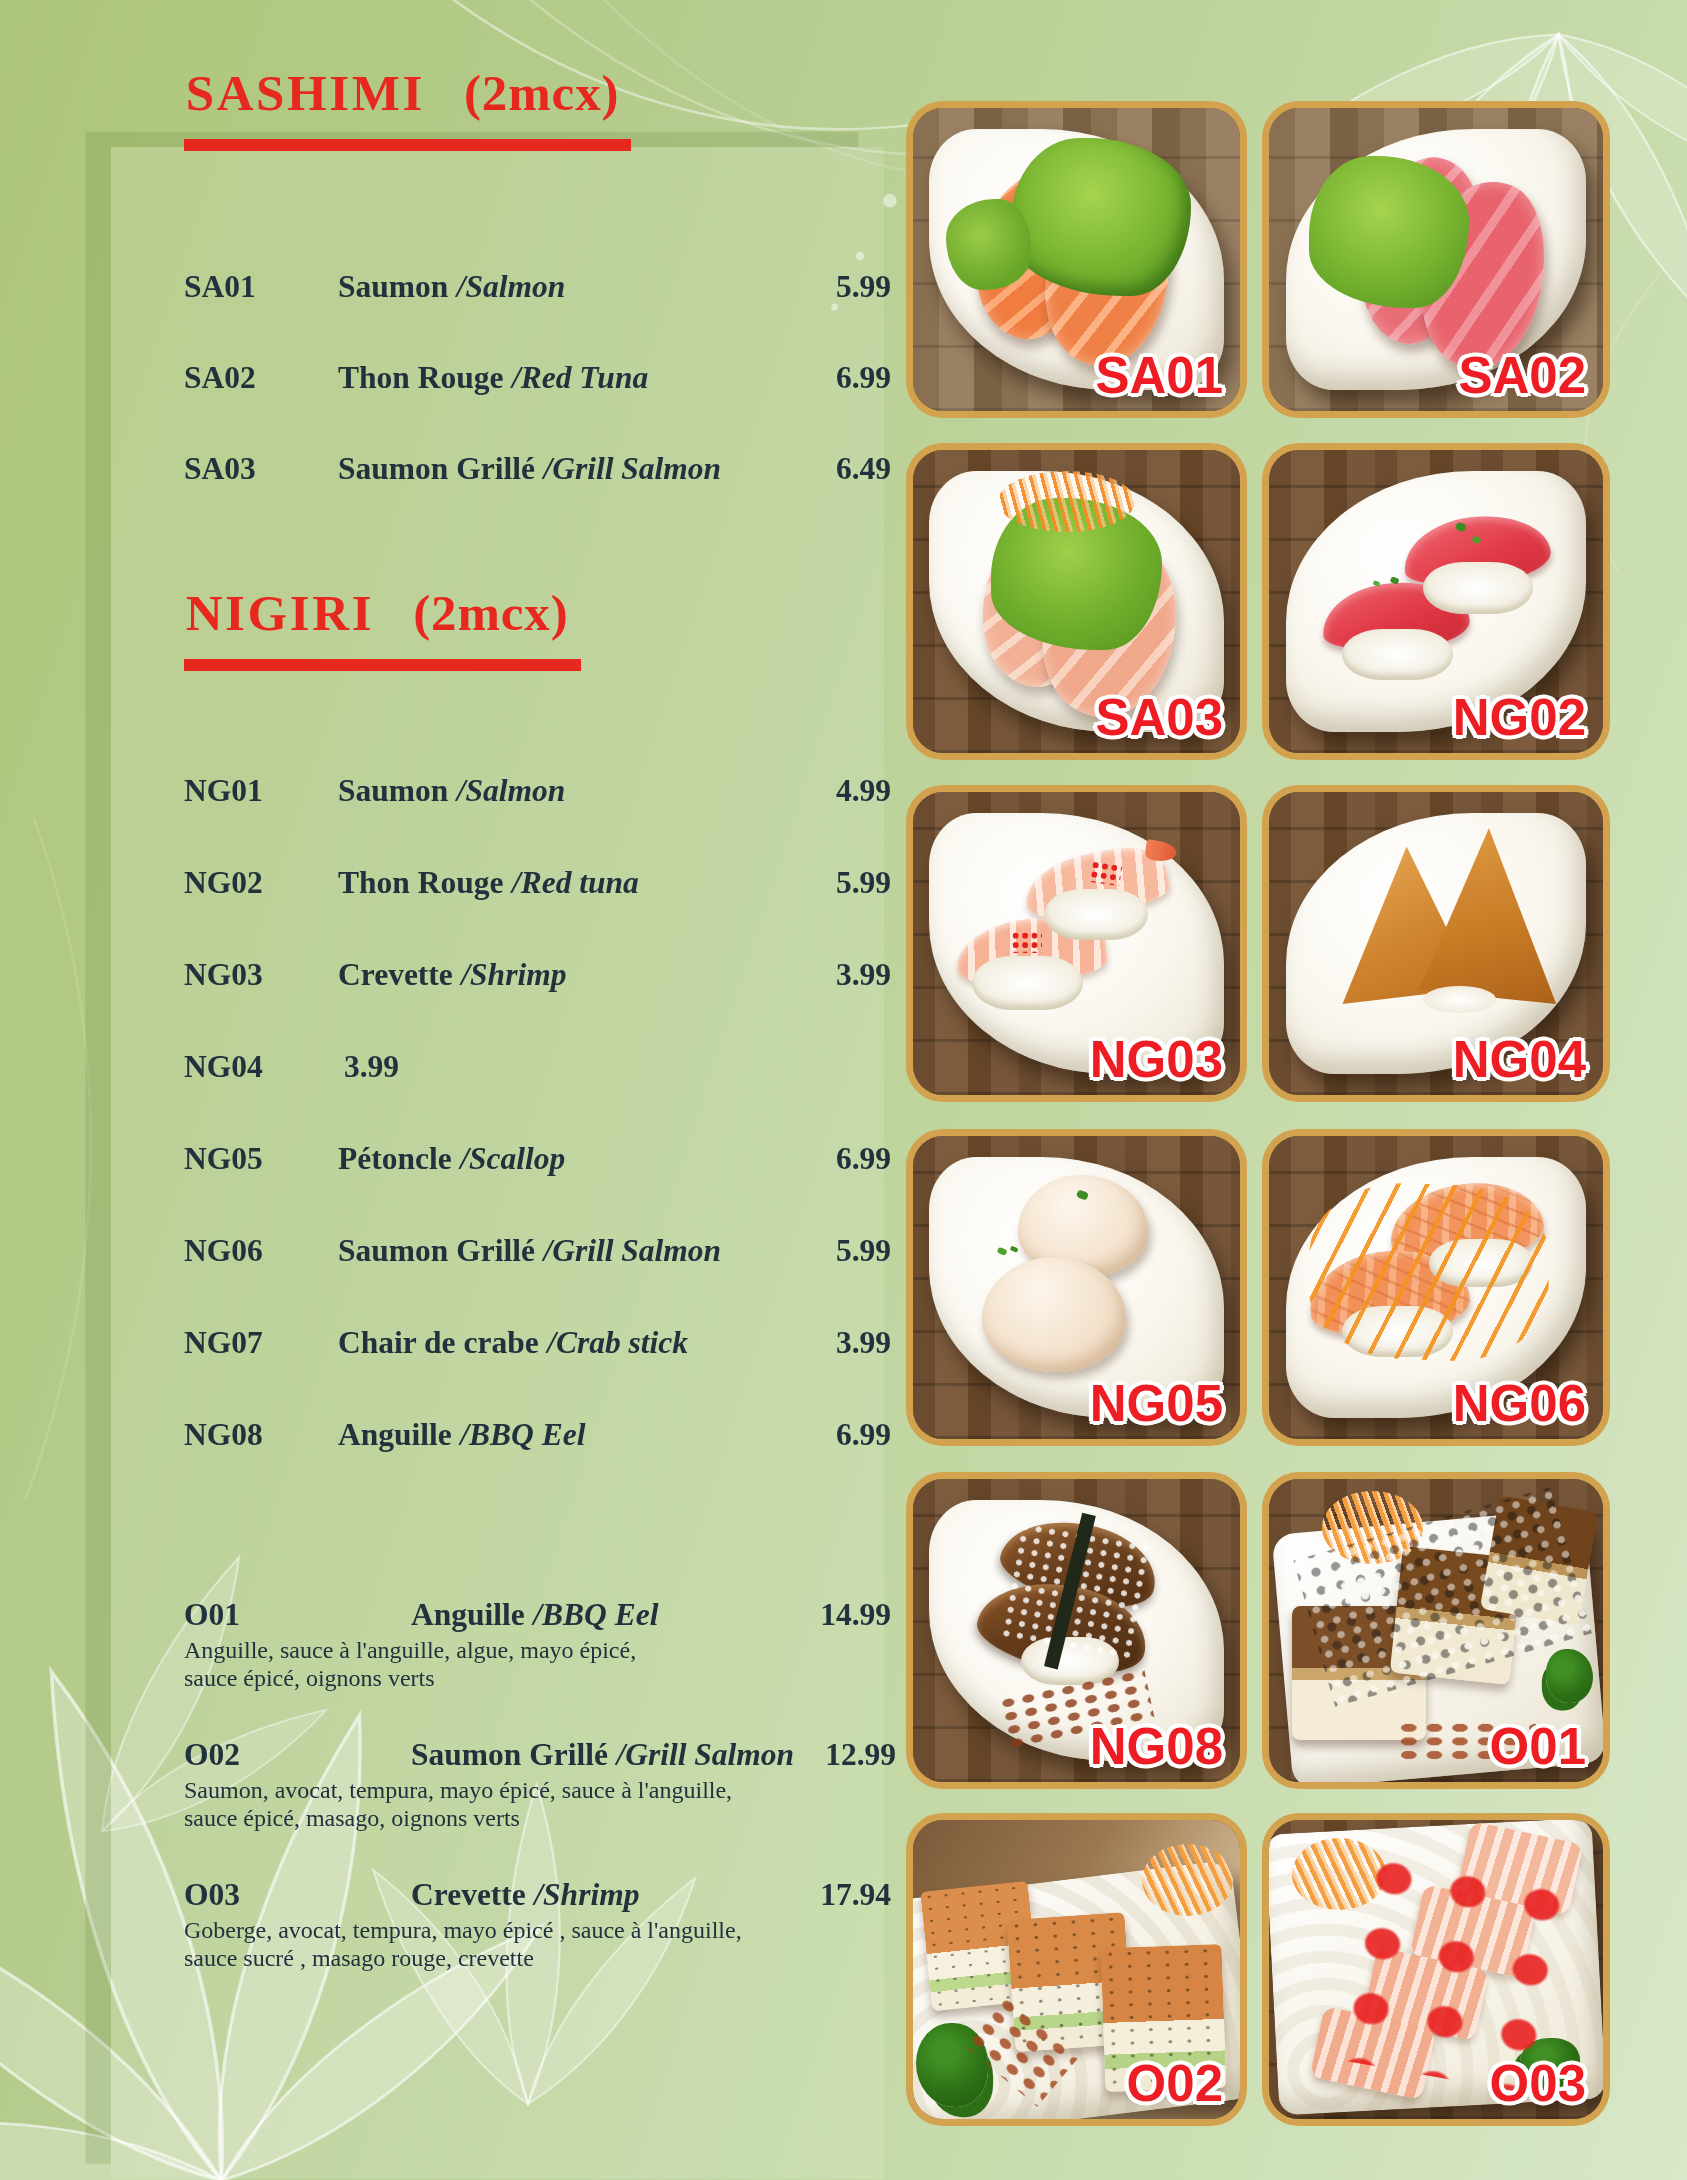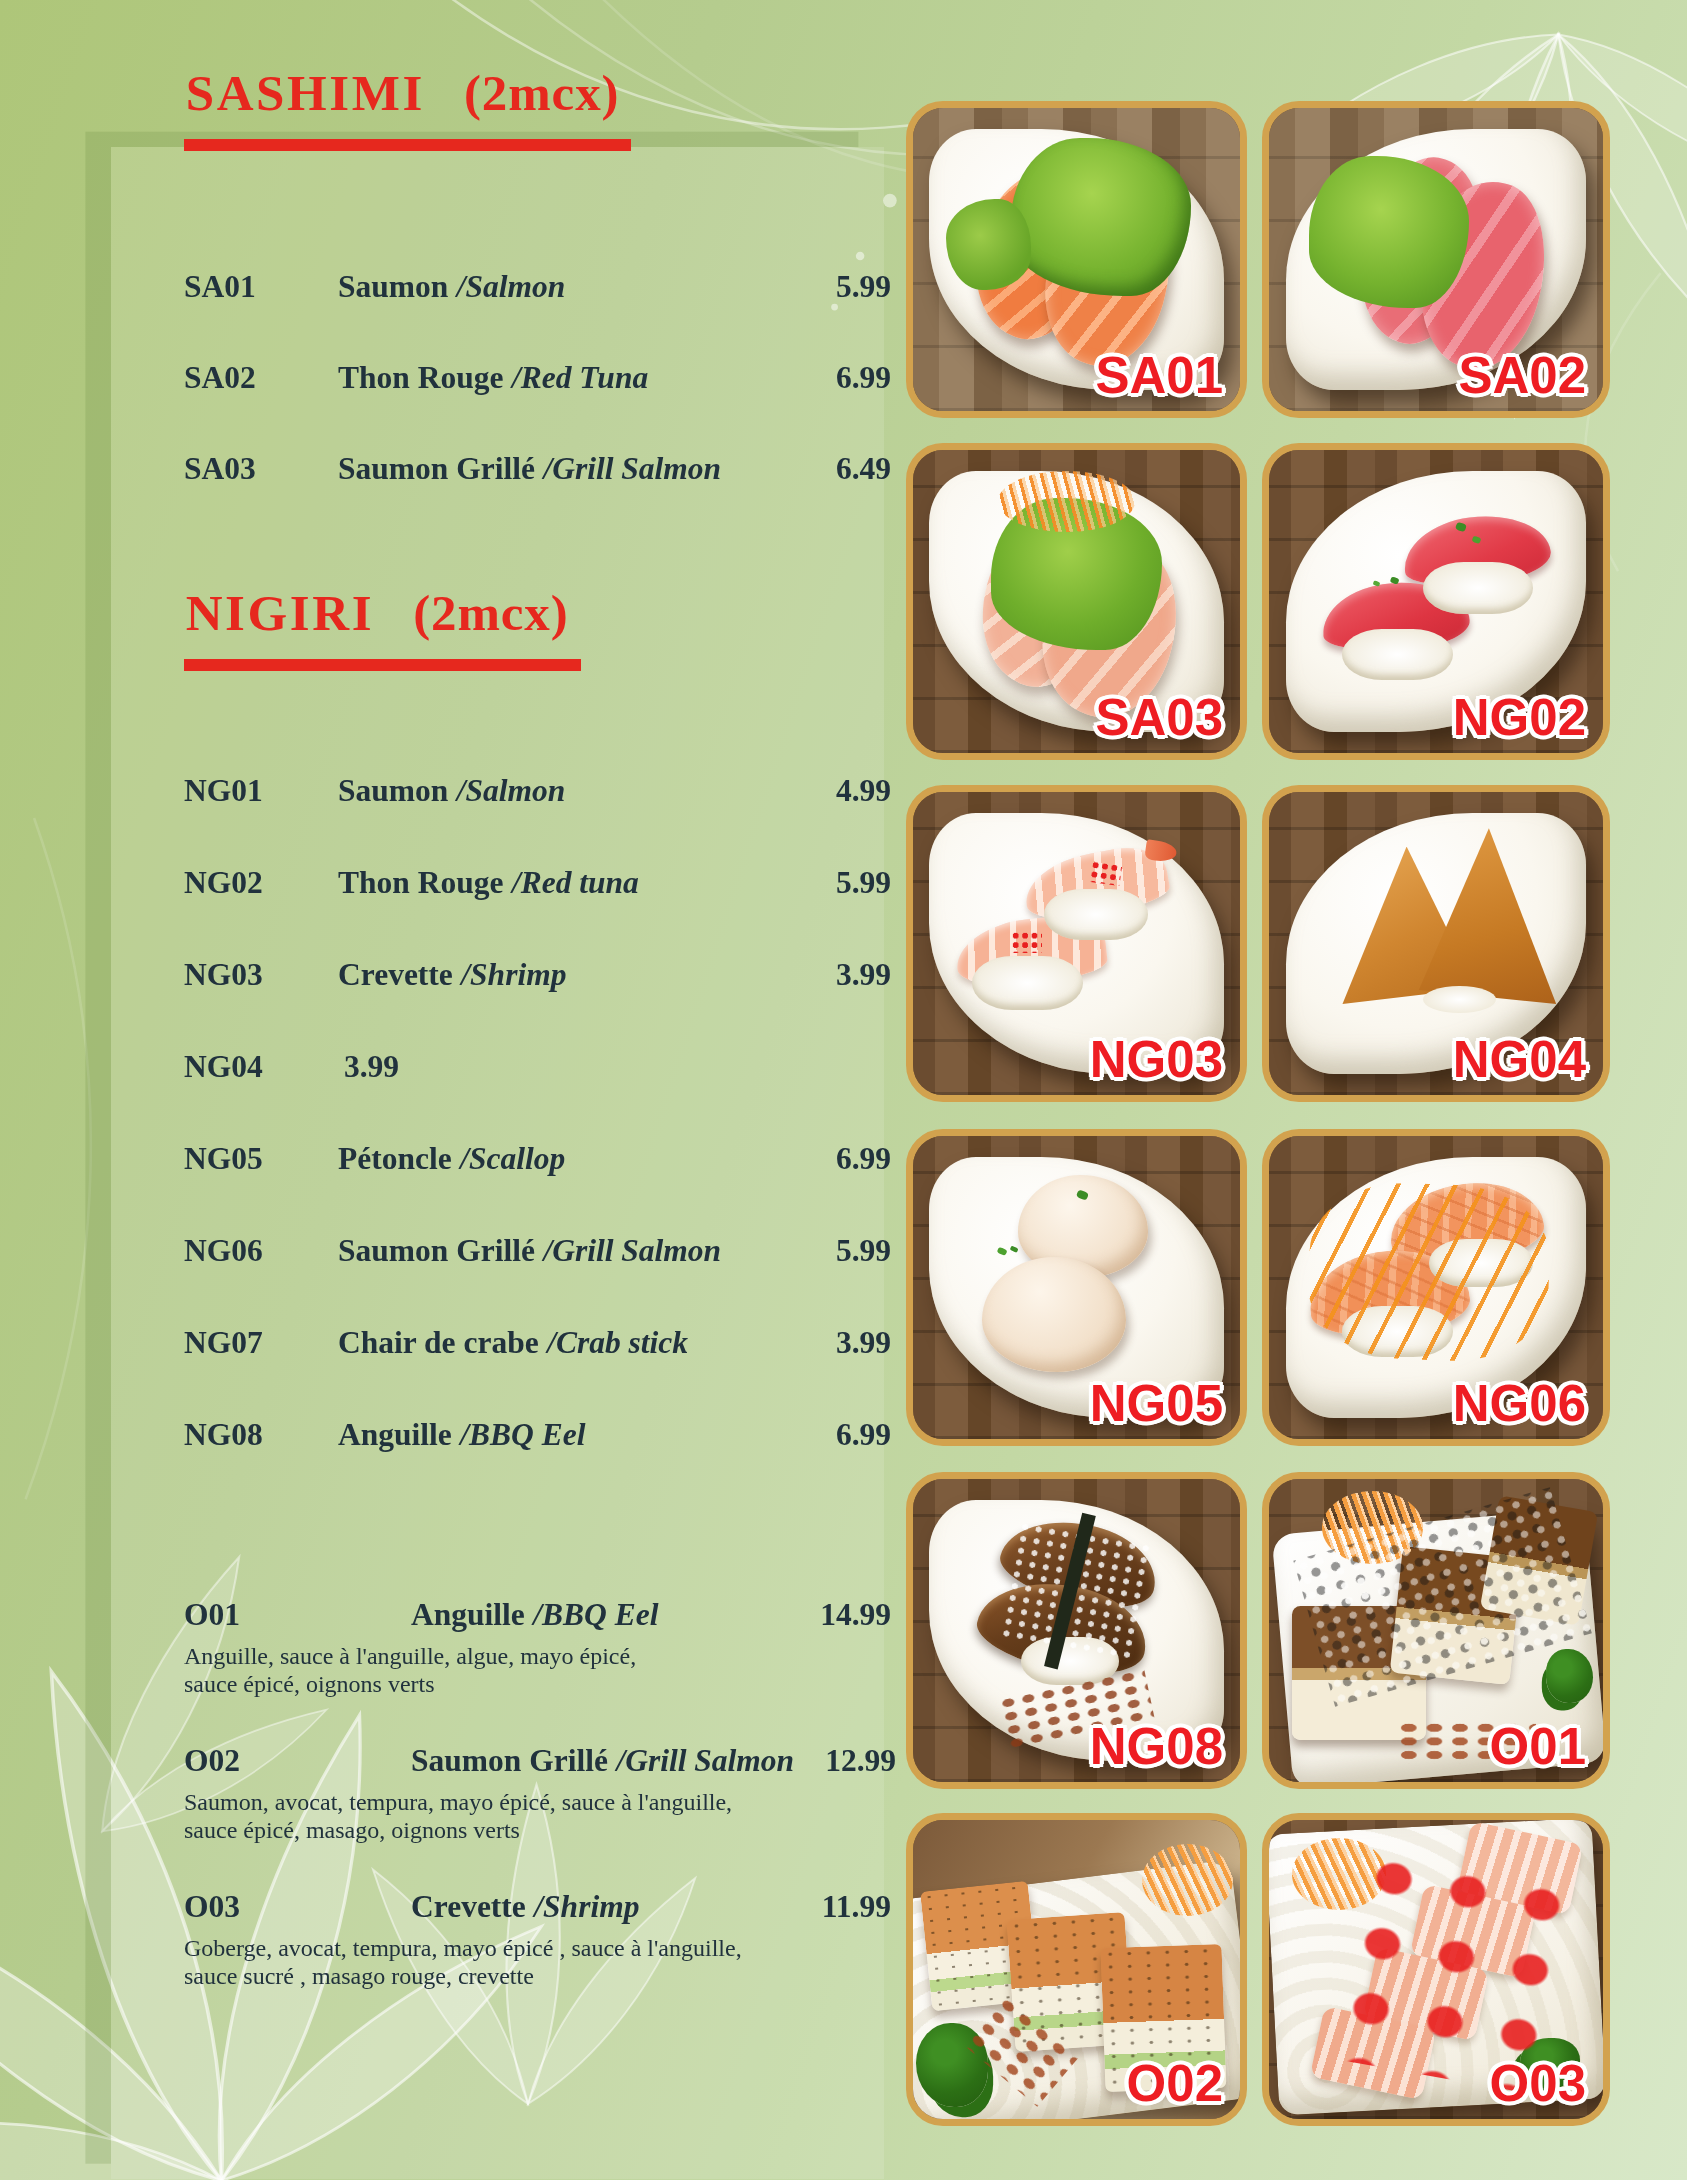--- a/index.html
+++ b/index.html
@@ -37,21 +37,21 @@
   .sec-ohako  .items { margin-top:63px; }
   .item { margin-bottom:54px; }
   .sec-nigiri .item { margin-bottom:55px; }
   .sec-ohako  .item { margin-bottom:44px; }
   .row { display:flex; align-items:baseline; font-size:31.5px; font-weight:700; line-height:37px; height:37px; }
   .code { width:113px; flex:none; }
   .sec-ohako .code { width:186px; }
   .name { flex:1; white-space:nowrap;margin-left:41px; }
   .name .en { font-style:italic; margin-left:8.5px; }
   .price { width:102px; text-align:right; flex:none; }
-  .desc { margin-top:9px; font-size:24px; line-height:28px; font-weight:400; }
+  .desc { margin-top:3px; font-size:24px; line-height:28px; font-weight:400; }
   
   .photos { position:absolute; inset:0; }
   .tile {
     position:absolute; width:341px; height:317px;
     border:7.7px solid #d2a24e; border-radius:37px; overflow:hidden;
     background:#74553a;
   }
   .c1 { left:906px; } .c2 { left:1262px; width:348px; }
   .r1 { top:101px; } .r2 { top:443px; } .r3 { top:785px; }
   .r4 { top:1129px; } .r5 { top:1472px; } .r6 { top:1813px; height:313px; }
@@ -483,21 +483,21 @@
             </div>
             <div class="desc">
               <div class="desc-line">Saumon, avocat, tempura, mayo épicé, sauce à l'anguille,</div>
               <div class="desc-line">sauce épicé, masago, oignons verts</div>
             </div>
           </div>
           <div class="item">
             <div class="row">
               <span class="code">O03</span>
               <span class="name"><span class="fr">Crevette</span><span class="en">/Shrimp</span></span>
-              <span class="price">11.99</span>
+              <span class="price">17.94</span>
             </div>
             <div class="desc">
               <div class="desc-line">Goberge, avocat, tempura, mayo épicé , sauce à l'anguille,</div>
               <div class="desc-line">sauce sucré , masago rouge, crevette</div>
             </div>
           </div>
         </div></section>
     </div>
 
   <div class="photos" id="photos">

